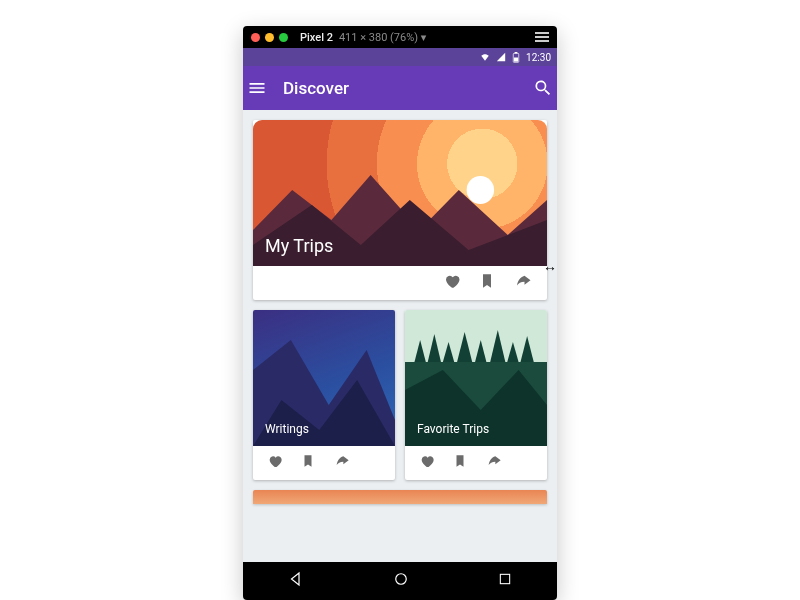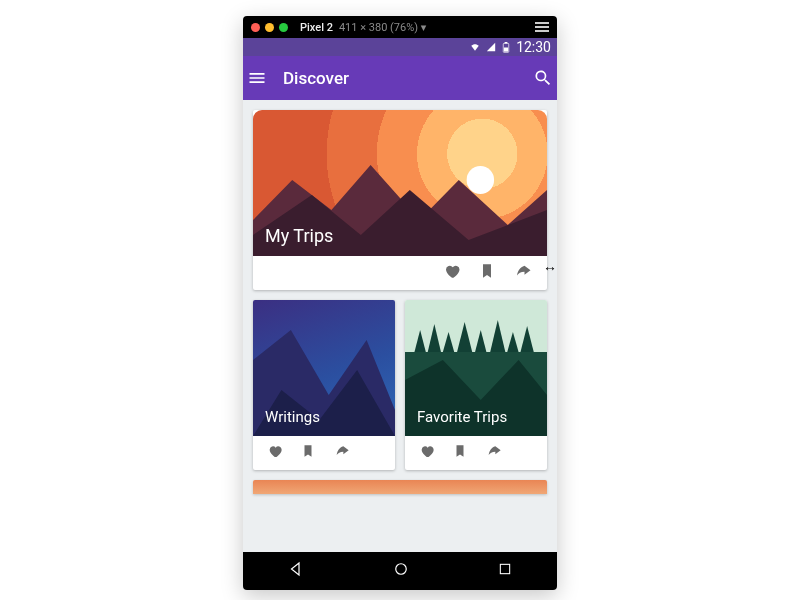--- a/index.html
+++ b/index.html
@@ -6,21 +6,21 @@
   body {
     font-family: -apple-system, BlinkMacSystemFont, "Segoe UI", Roboto, sans-serif;
     background: #fff;
     width: 800px;
     height: 600px;
     position: relative;
     overflow: hidden;
   }
   .stage {
     width: 800px; height: 600px;
-    display: flex; align-items: center; justify-content: center;
+    display: flex; align-items: flex-end; justify-content: center;
     padding-top: 6px;
   }
   .device-frame {
     width: 314px;
     height: 574px;
     background: #fff;
     border-radius: 4px;
     box-shadow: 0 6px 22px rgba(0,0,0,0.22);
     overflow: hidden;
     display: flex; flex-direction: column;
@@ -46,21 +46,21 @@
   .ham3 { width: 14px; height: 10px; display: flex; flex-direction: column; justify-content: space-between; }
   .ham3 span { height: 2px; background: #ccc; }
 
   
   .status-bar {
     height: 18px;
     background: #5b4399;
     color: #fff;
     display: flex; align-items: center; justify-content: flex-end;
     gap: 6px; padding: 0 6px;
-    font-size: 14px;
+    font-size: 10px;
   }
   .status-bar svg { display: block; }
 
   
   .app-bar {
     height: 44px;
     background: #673ab7;
     color: #fff;
     display: flex; align-items: center;
     padding: 0 0;
@@ -90,21 +90,21 @@
     color: #fff; font-size: 18px; font-weight: 400;
   }
   .card-actions {
     height: 34px; display: flex; align-items: center; justify-content: flex-end;
     gap: 18px; padding: 0 14px; color: #6b6b6b;
   }
   .card-small .card-actions { justify-content: flex-start; }
   .row2 { display: flex; gap: 10px; margin-bottom: 10px; }
   .card-small { flex: 1; display: flex; flex-direction: column; }
   .card-small .card-image { height: 136px; }
-  .card-small .card-title { font-size: 15px; }
+  .card-small .card-title { font-size: 12px; }
 
   
   .peek {
     height: 14px;
     background: linear-gradient(180deg,#e98554,#f0a776);
     border-radius: 2px 2px 0 0;
     box-shadow: 0 1px 3px rgba(0,0,0,0.2);
   }
 
   

